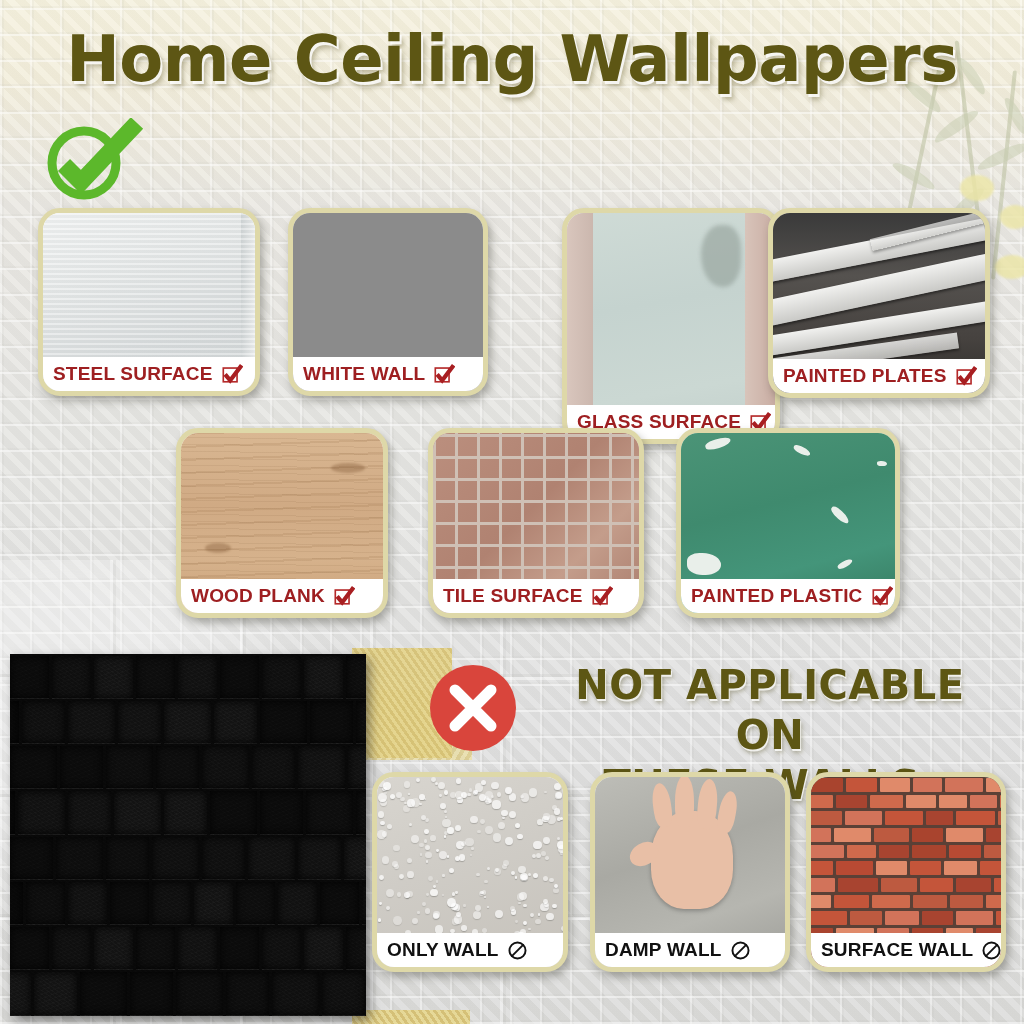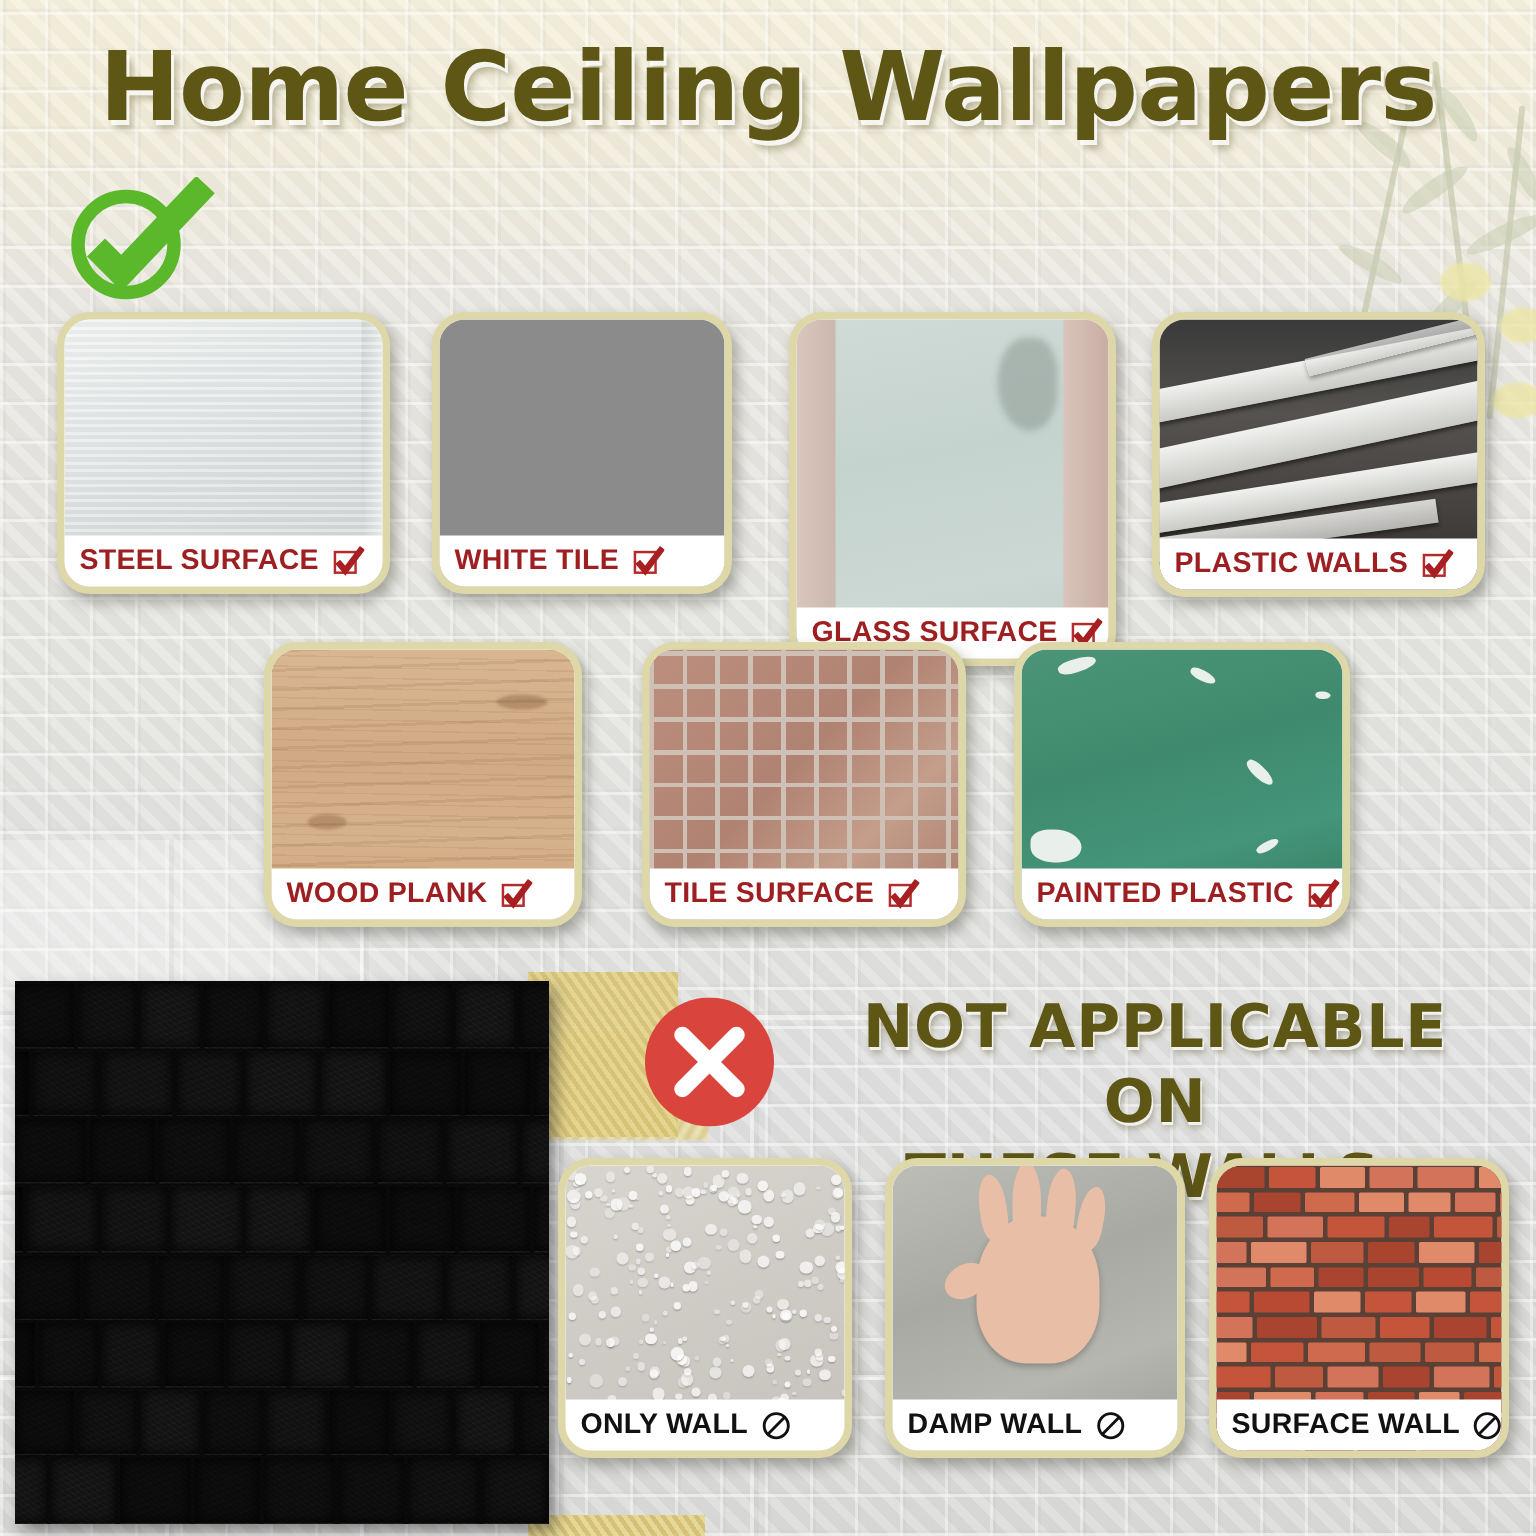--- a/index.html
+++ b/index.html
@@ -209,29 +209,29 @@
         <path d="M4.5 12.5 L10 19 L22.5 2.5" fill="none" stroke="#a81f22" stroke-width="4.6" stroke-linecap="butt"></path>
       </svg>
     </div>
   </div>
 
   <div class="card" style="left:288px;top:208px;width:200px;height:188px;">
     <div class="thumb">
       <div class="tx-gray"></div>
     </div>
     <div class="label">
-      <span class="txt">WHITE TILE</span>
+      <span class="txt">WHITE WALL</span>
       <svg class="cb" viewBox="0 0 24 24">
         <rect x="2.5" y="5.5" width="15" height="15" fill="none" stroke="#b52a2a" stroke-width="1.8"></rect>
         <path d="M4.5 12.5 L10 19 L22.5 2.5" fill="none" stroke="#a81f22" stroke-width="4.6" stroke-linecap="butt"></path>
       </svg>
     </div>
   </div>
 
-  <div class="card" style="left:526px;top:208px;width:218px;height:236px;">
+  <div class="card" style="left:562px;top:208px;width:218px;height:236px;">
     <div class="thumb">
       <div class="tx-glass">
         <div class="frameL"></div>
           <div class="frameR"></div>
         <div class="sill"></div>
           <div class="blob"></div>
       </div>
     </div>
     <div class="label">
       <span class="txt">GLASS SURFACE</span>
@@ -246,21 +246,21 @@
     <div class="thumb">
       <div class="tx-plastic">
         <div class="sheet" style="left:-20px;top:26px;width:250px;height:22px;transform:rotate(-11deg);"></div>
         <div class="sheet" style="left:-16px;top:62px;width:260px;height:26px;transform:rotate(-12deg);"></div>
         <div class="sheet" style="left:-10px;top:104px;width:250px;height:20px;transform:rotate(-9deg);"></div>
         <div class="sheet" style="left:-24px;top:134px;width:210px;height:16px;transform:rotate(-8deg);opacity:.85;"></div>
         <div class="sheet" style="left:96px;top:8px;width:150px;height:12px;transform:rotate(-14deg);opacity:.7;"></div>
       </div>
     </div>
     <div class="label">
-      <span class="txt">PLASTIC WALLS</span>
+      <span class="txt">PAINTED PLATES</span>
       <svg class="cb" viewBox="0 0 24 24">
         <rect x="2.5" y="5.5" width="15" height="15" fill="none" stroke="#b52a2a" stroke-width="1.8"></rect>
         <path d="M4.5 12.5 L10 19 L22.5 2.5" fill="none" stroke="#a81f22" stroke-width="4.6" stroke-linecap="butt"></path>
       </svg>
     </div>
   </div>
 
   <div class="card" style="left:176px;top:428px;width:212px;height:190px;">
     <div class="thumb">
       <div class="tx-wood">

